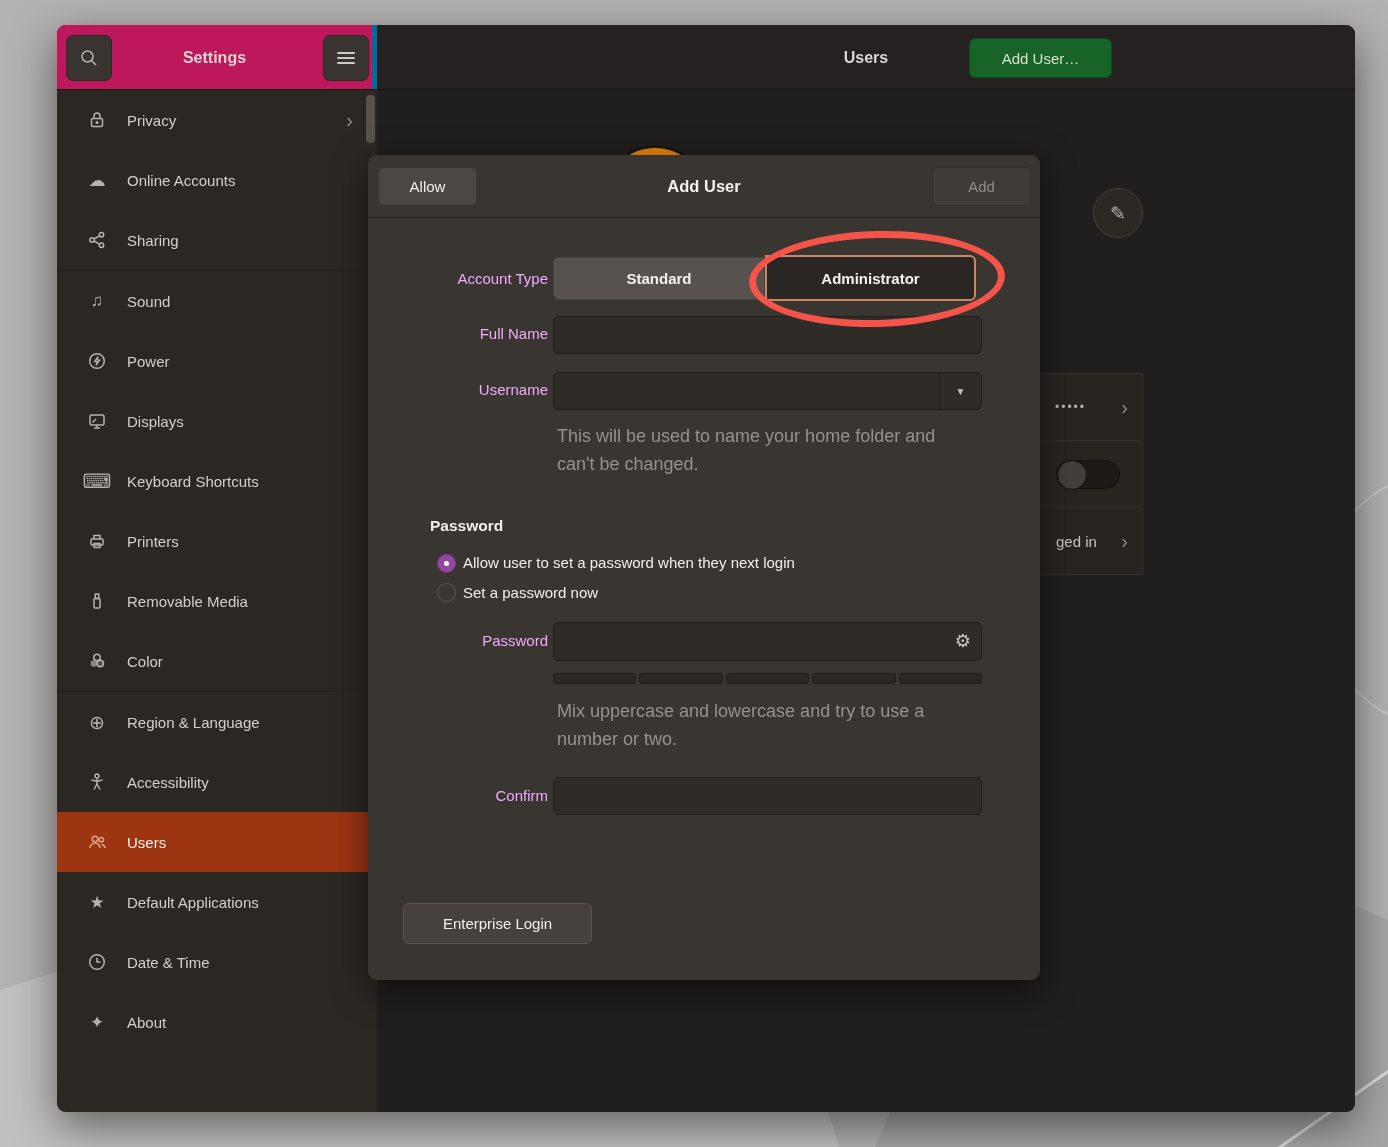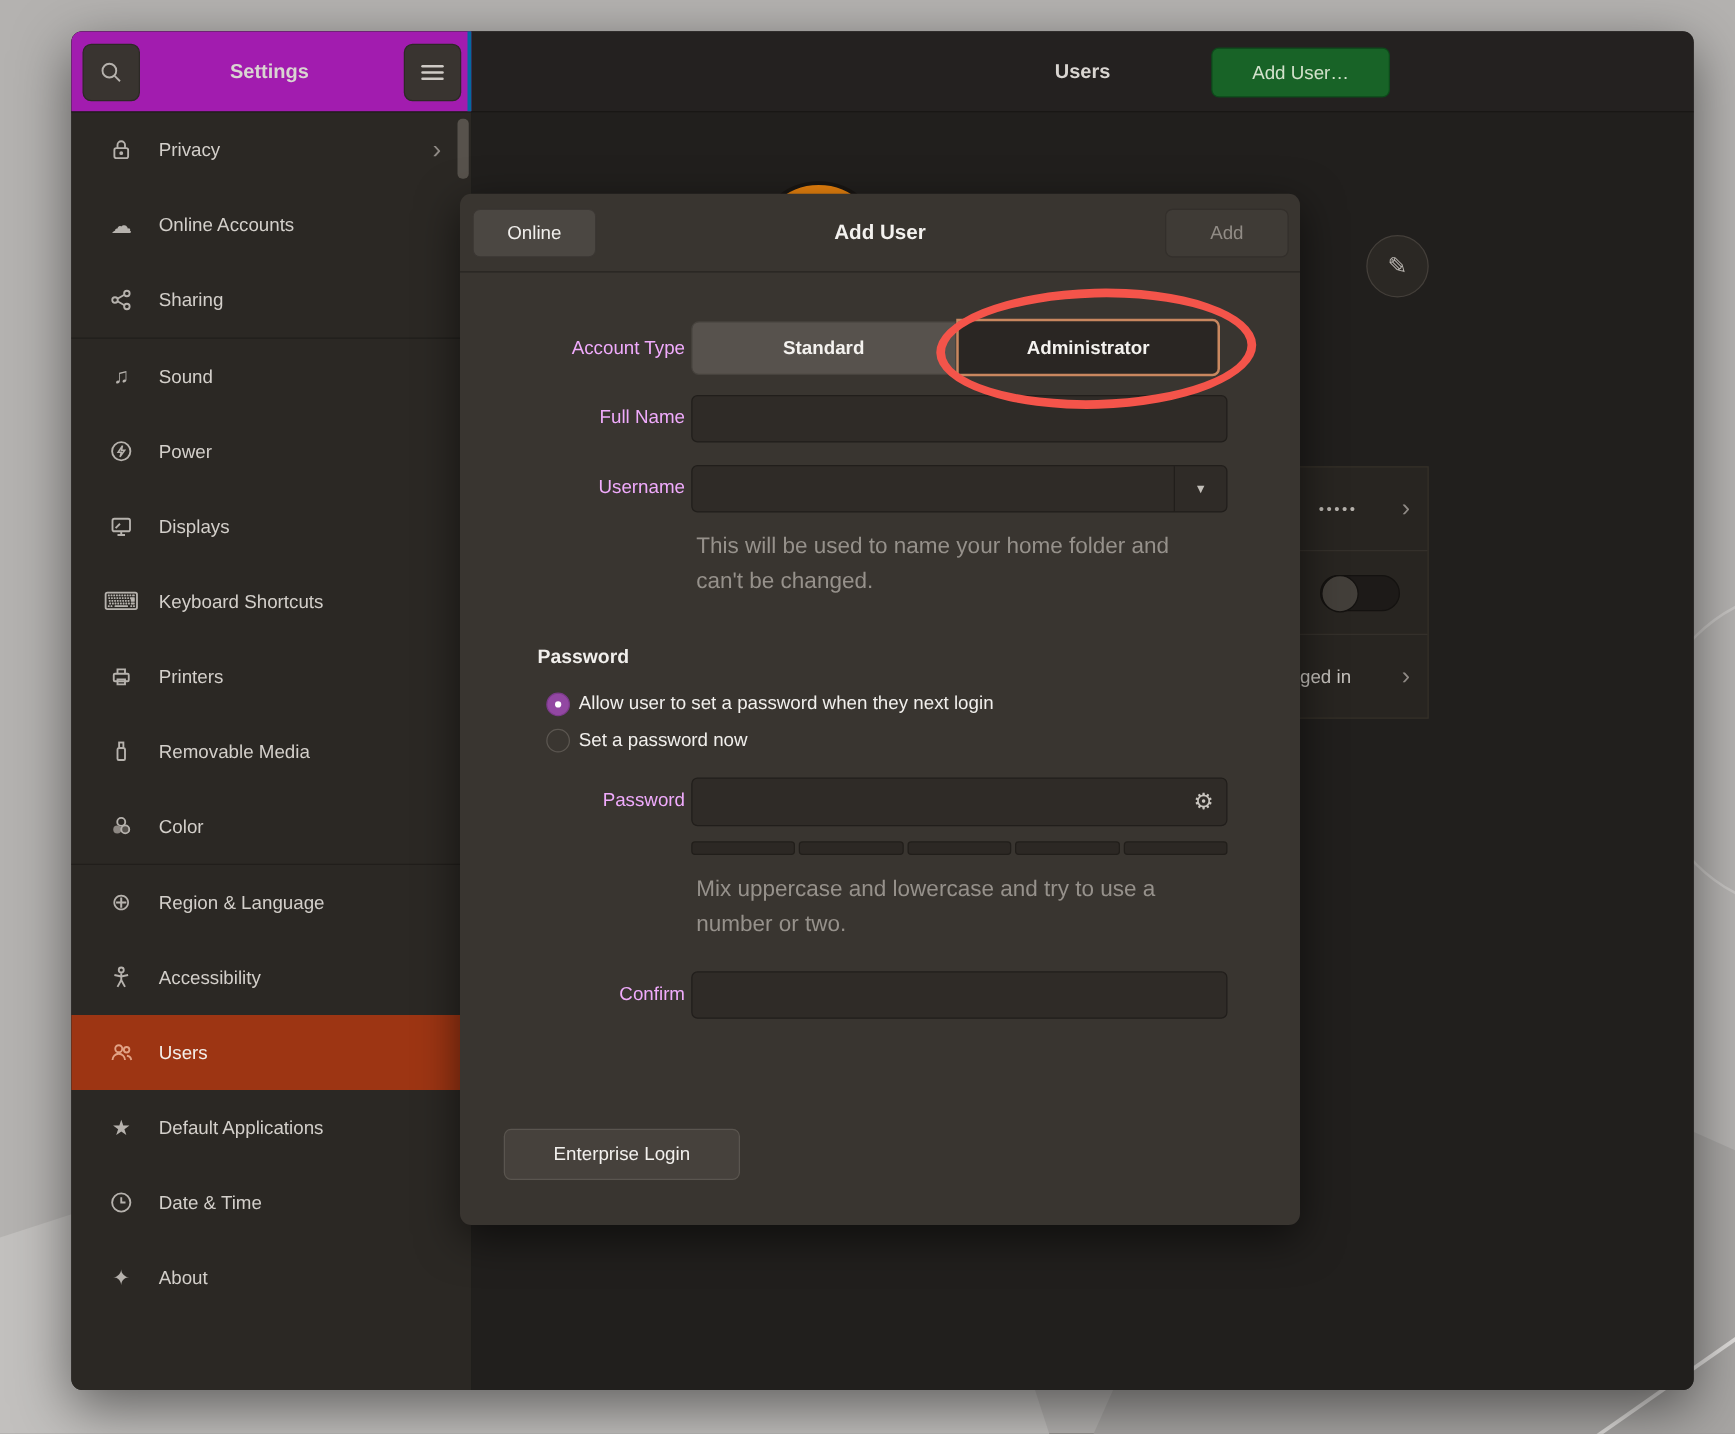--- a/index.html
+++ b/index.html
@@ -18,22 +18,22 @@
     border:2px solid #c6c4c2; border-radius:50%; }
 
   
   .window { position:absolute; left:57px; top:25px; width:1298px; height:1087px;
     border-radius:9px; overflow:hidden; background:#22201e;
     box-shadow:0 14px 44px rgba(0,0,0,.5); }
 
   
   .titlebar { position:absolute; left:0; top:0; width:100%; height:65px;
     background:#242120; border-bottom:1px solid #161412; display:flex; }
-  .tb-left { position:relative; width:320px; height:100%; background:#a21caf;
-    border-right:3px solid #0369a1; flex:none; }
+  .tb-left { position:relative; width:320px; height:100%; background:#be185d;
+    border-right:5px solid #0369a1; flex:none; }
   .tb-right { position:relative; flex:1; height:100%; }
   .tb-btn { position:absolute; top:10px; width:46px; height:46px; background:#393430;
     border:1px solid #2c2925; border-radius:7px; display:flex; align-items:center;
     justify-content:center; color:#cfcac5; }
   .tb-title { position:absolute; left:0; top:0; width:100%; height:65px;
     display:flex; align-items:center; justify-content:center;
     font-weight:bold; font-size:16px; color:#d9d5d1; pointer-events:none; }
   .hamburger span { display:block; width:18px; height:2px; background:#cfcac5; margin:3px 0; border-radius:1px; }
   .adduser-btn { position:absolute; left:592px; top:13px; width:143px; height:40px;
     background:#186327; border:1px solid #0d4a1b; border-radius:6px; color:#d3e2cc;
@@ -67,21 +67,21 @@
     background:#282521; border:1px solid #343029; }
   .bgrow { position:relative; height:67px; border-bottom:1px solid #34302b;
     display:flex; align-items:center; color:#c6c2bd; font-size:15px; }
   .bgrow:last-child { border-bottom:none; }
   .bgrow .chev { position:absolute; right:14px; color:#8f8a85; font-size:20px; }
   .dots { margin-left:37px; letter-spacing:2px; font-size:12px; color:#b5b1ac; }
   .toggle { position:absolute; left:38px; top:19px; width:64px; height:29px;
     background:#1d1a18; border:1px solid #141210; border-radius:15px; }
   .knob { position:absolute; left:0px; top:-1px; width:30px; height:30px;
     background:#433f3a; border-radius:50%; border:1px solid #141210; }
-  .loggedin { margin-left:22px; }
+  .loggedin { margin-left:38px; }
   .remove-btn { position:absolute; left:588px; top:926px; width:176px; height:40px;
     background:#2a2723; border:1px solid #45413c; border-radius:6px; color:#8d8882;
     font-size:15px; display:flex; align-items:center; justify-content:center; }
 
   
   .dialog { position:absolute; left:311px; top:130px; width:672px; height:825px;
     background:#393530; border-radius:9px; box-shadow:0 10px 34px rgba(0,0,0,.55);
     z-index:5; }
   .dlg-header { position:absolute; left:0; top:0; width:100%; height:63px;
     border-bottom:1px solid #272420; }
@@ -315,21 +315,21 @@
       </div>
       <div class="bgrow">
         <span class="loggedin">ged in</span>
         <span class="chev">›</span>
       </div>
     </div>
   </div>
 
   <div class="dialog">
     <div class="dlg-header">
-      <div class="cancel-btn">Online</div>
+      <div class="cancel-btn">Allow</div>
       <div class="dlg-title">Add User</div>
       <div class="addok-btn">Add</div>
     </div>
 
     <div class="flabel" style="top:115px">Account Type</div>
     <div class="seg-std">Standard</div>
     <div class="seg-adm">Administrator</div>
 
     <div class="flabel" style="top:170px">Full Name</div>
     <input class="entry" style="left: 185px; top: 161px; width: 429px; height: 38px;" value="">

